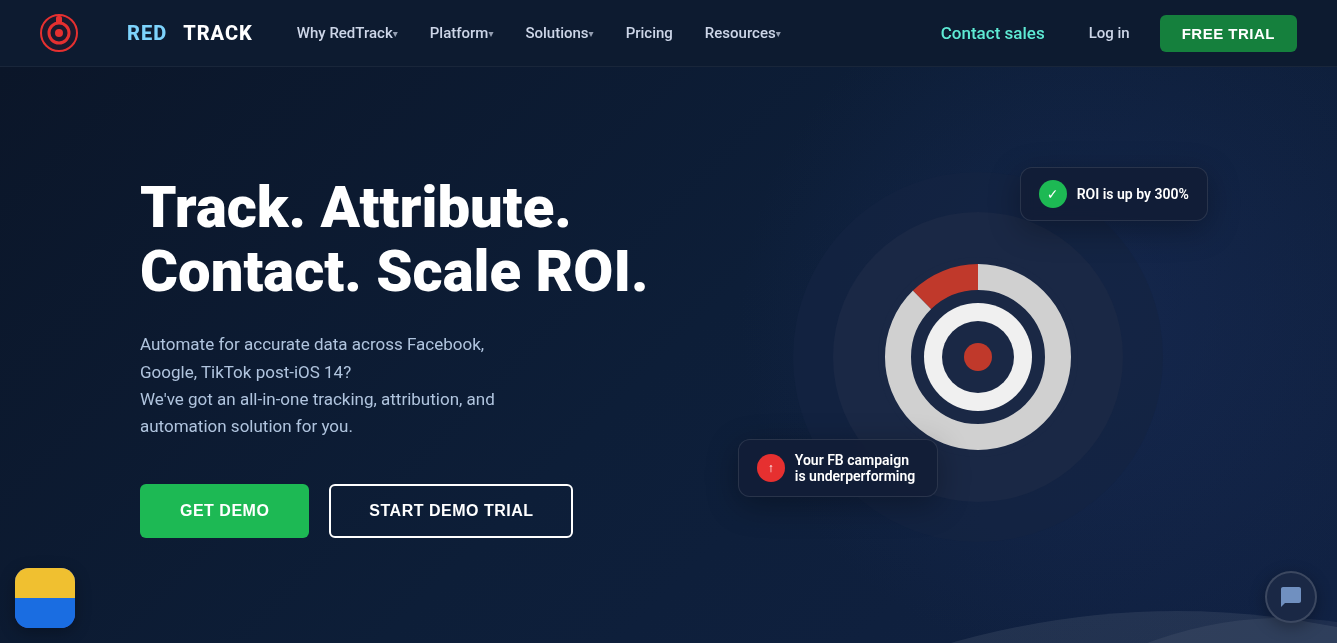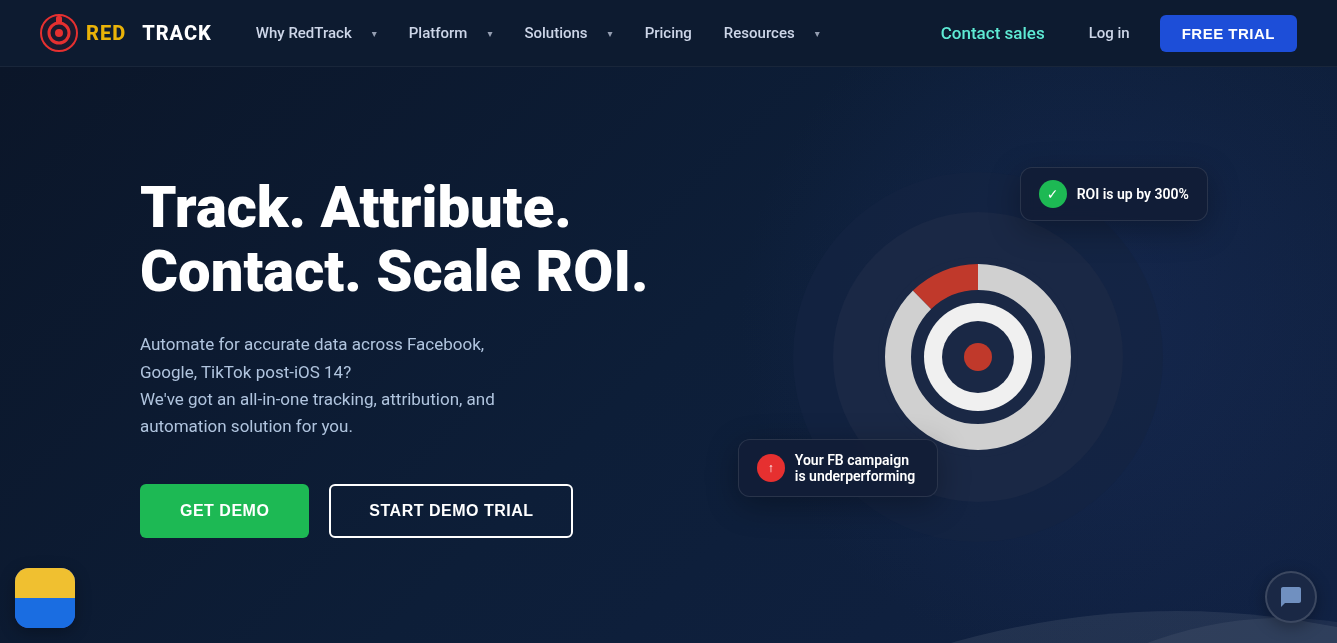--- a/index.html
+++ b/index.html
@@ -33,32 +33,32 @@
     }
     .logo-icon {
       width: 38px;
       height: 38px;
     }
     .logo-text {
       font-size: 20px;
       font-weight: 800;
       letter-spacing: 1px;
     }
-    .logo-text .red { color: #eab308; }
+    .logo-text .red { color: #7dd3fc; margin-left: 41px; }
     .logo-text .white { color: #fff; margin-left: 16px; }
     .nav-links {
       display: flex;
       align-items: center;
       gap: 4px;
       flex: 1;
     }
     .nav-item {
       display: flex;
       align-items: center;
-      gap: 20px;
+      gap: 0;
       padding: 8px 14px;
       color: #cdd6e8;
       font-size: 15px;
       font-weight: 500;
       cursor: pointer;
       border-radius: 4px;
       white-space: nowrap;
     }
     .nav-chevron {
       font-size: 10px;
@@ -77,21 +77,21 @@
       padding: 8px 14px;
     }
     .nav-login {
       color: #cdd6e8;
       font-size: 15px;
       font-weight: 500;
       cursor: pointer;
       padding: 8px 14px;
     }
     .nav-free-trial {
-      background: #1d4ed8;
+      background: #15803d;
       color: #fff;
       font-size: 15px;
       font-weight: 700;
       padding: 10px 22px;
       border-radius: 6px;
       cursor: pointer;
       border: none;
       letter-spacing: 0.5px;
     }
 

